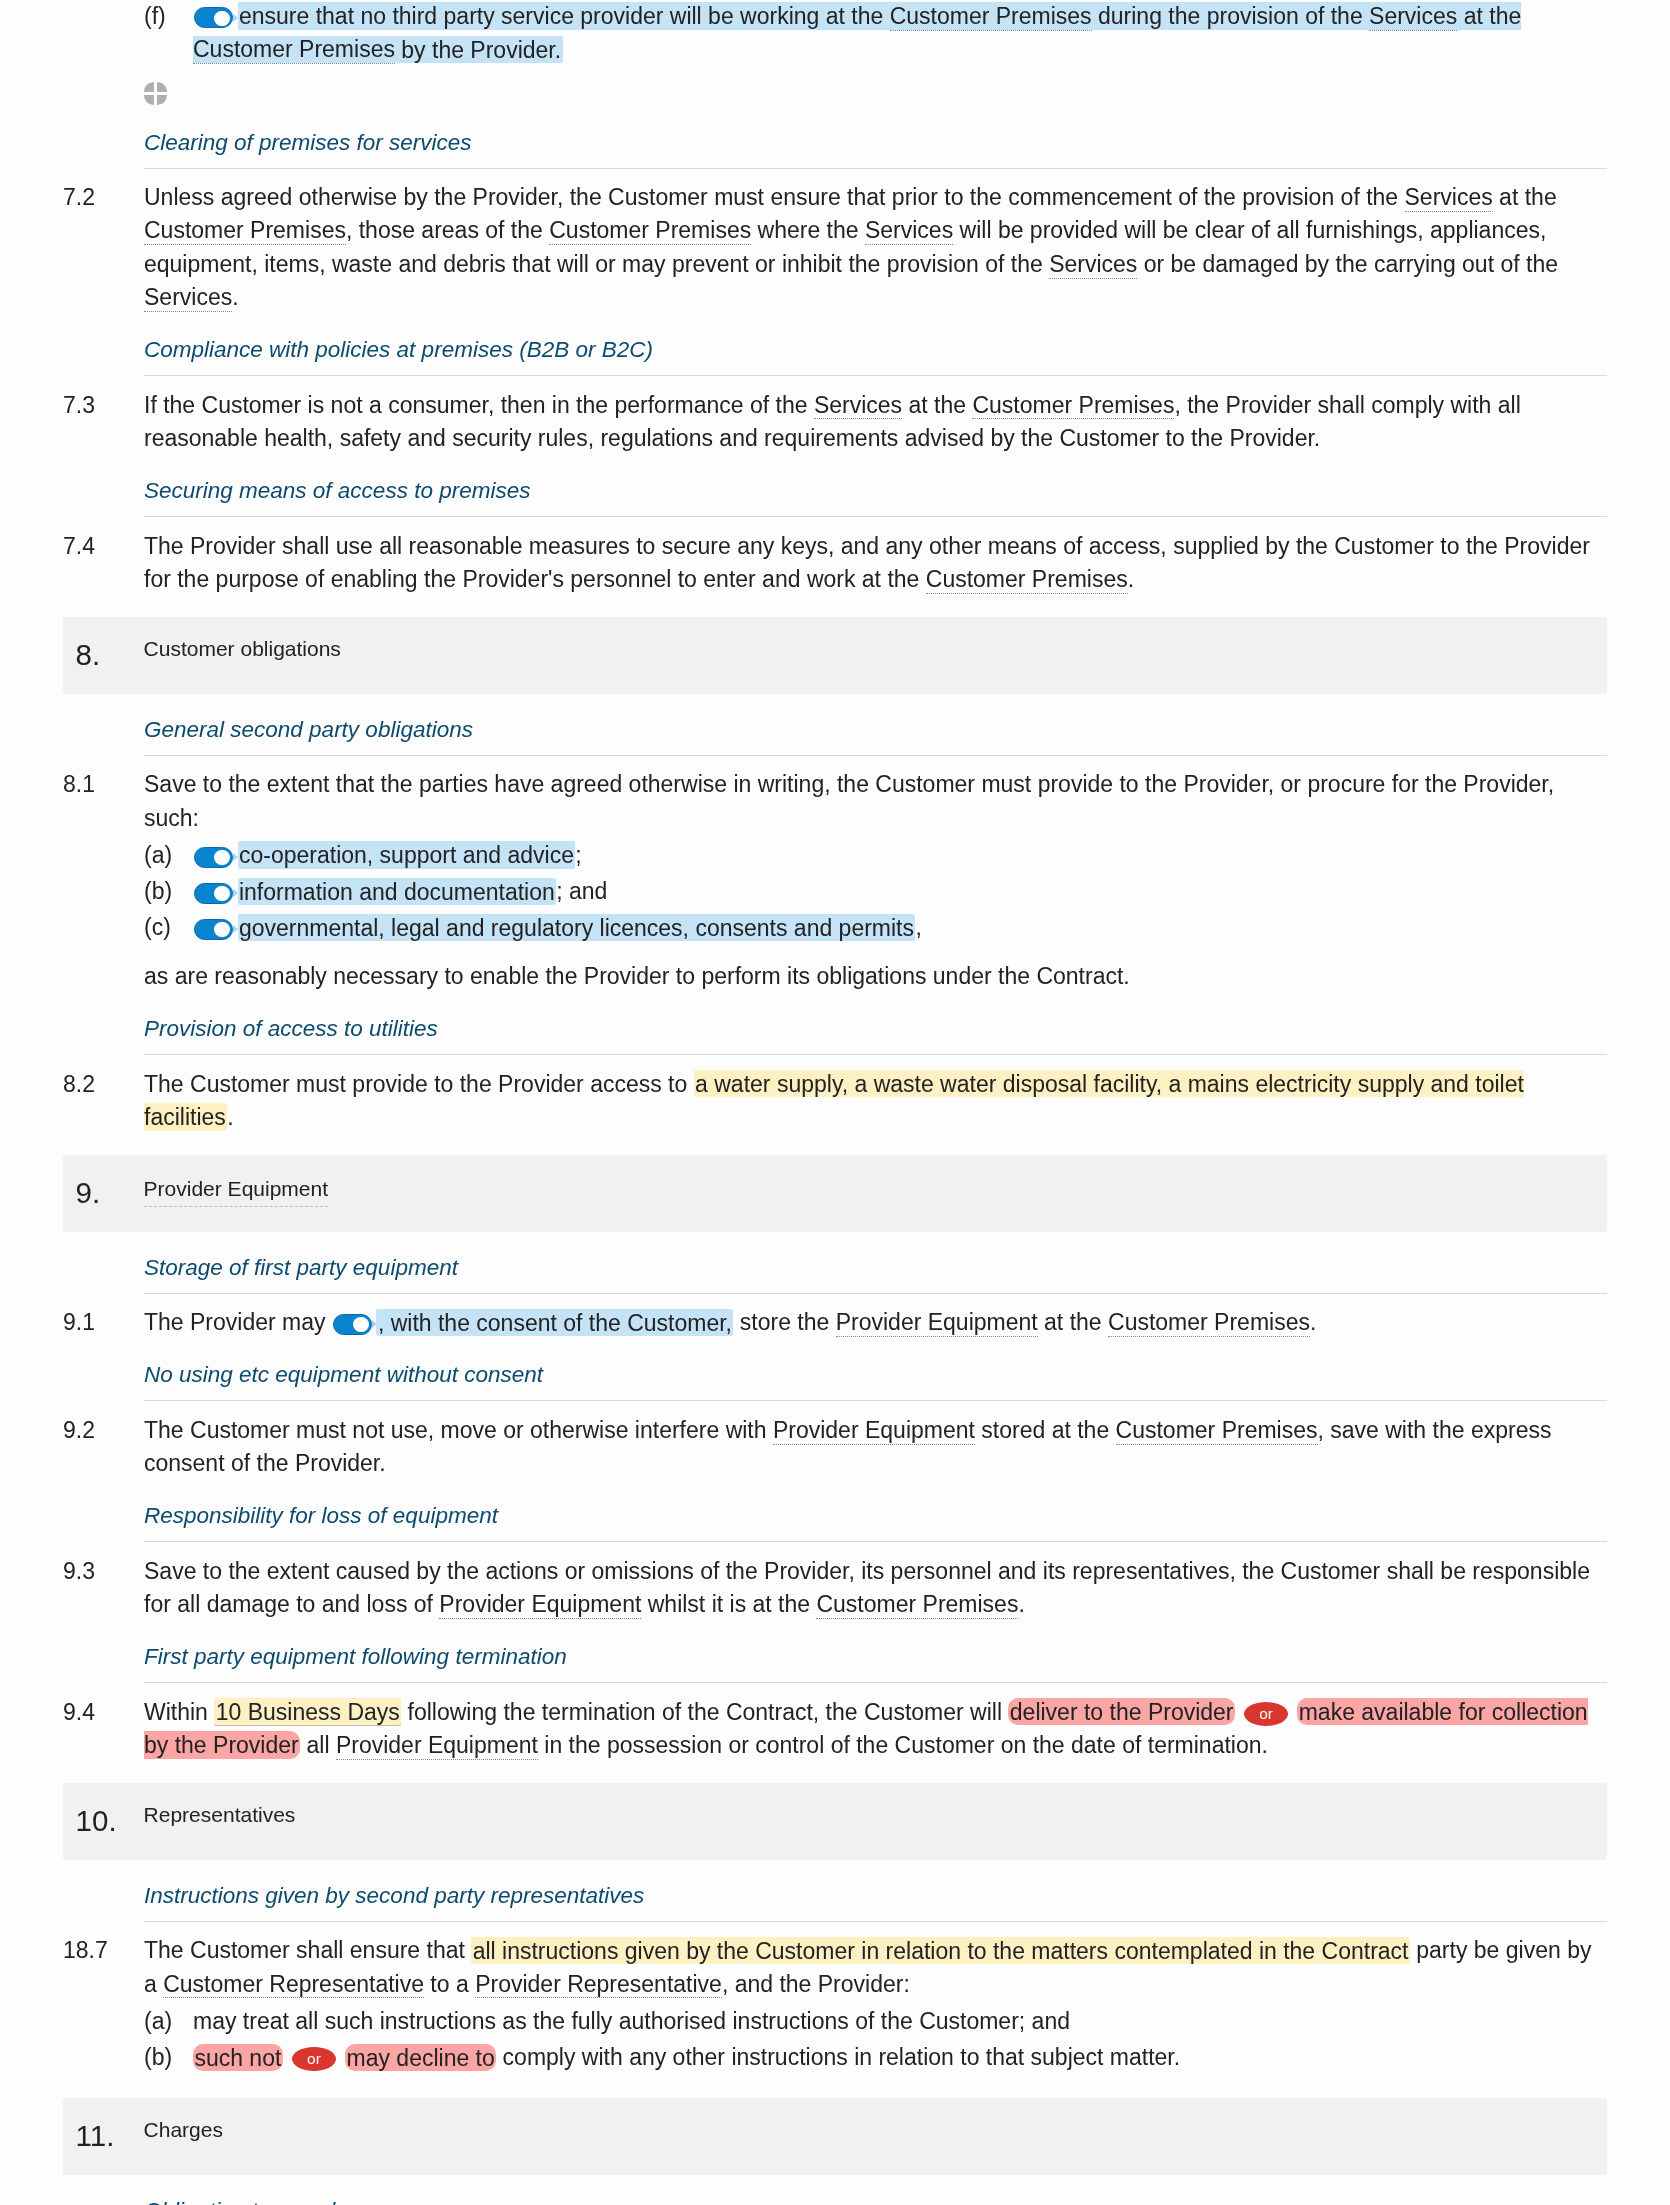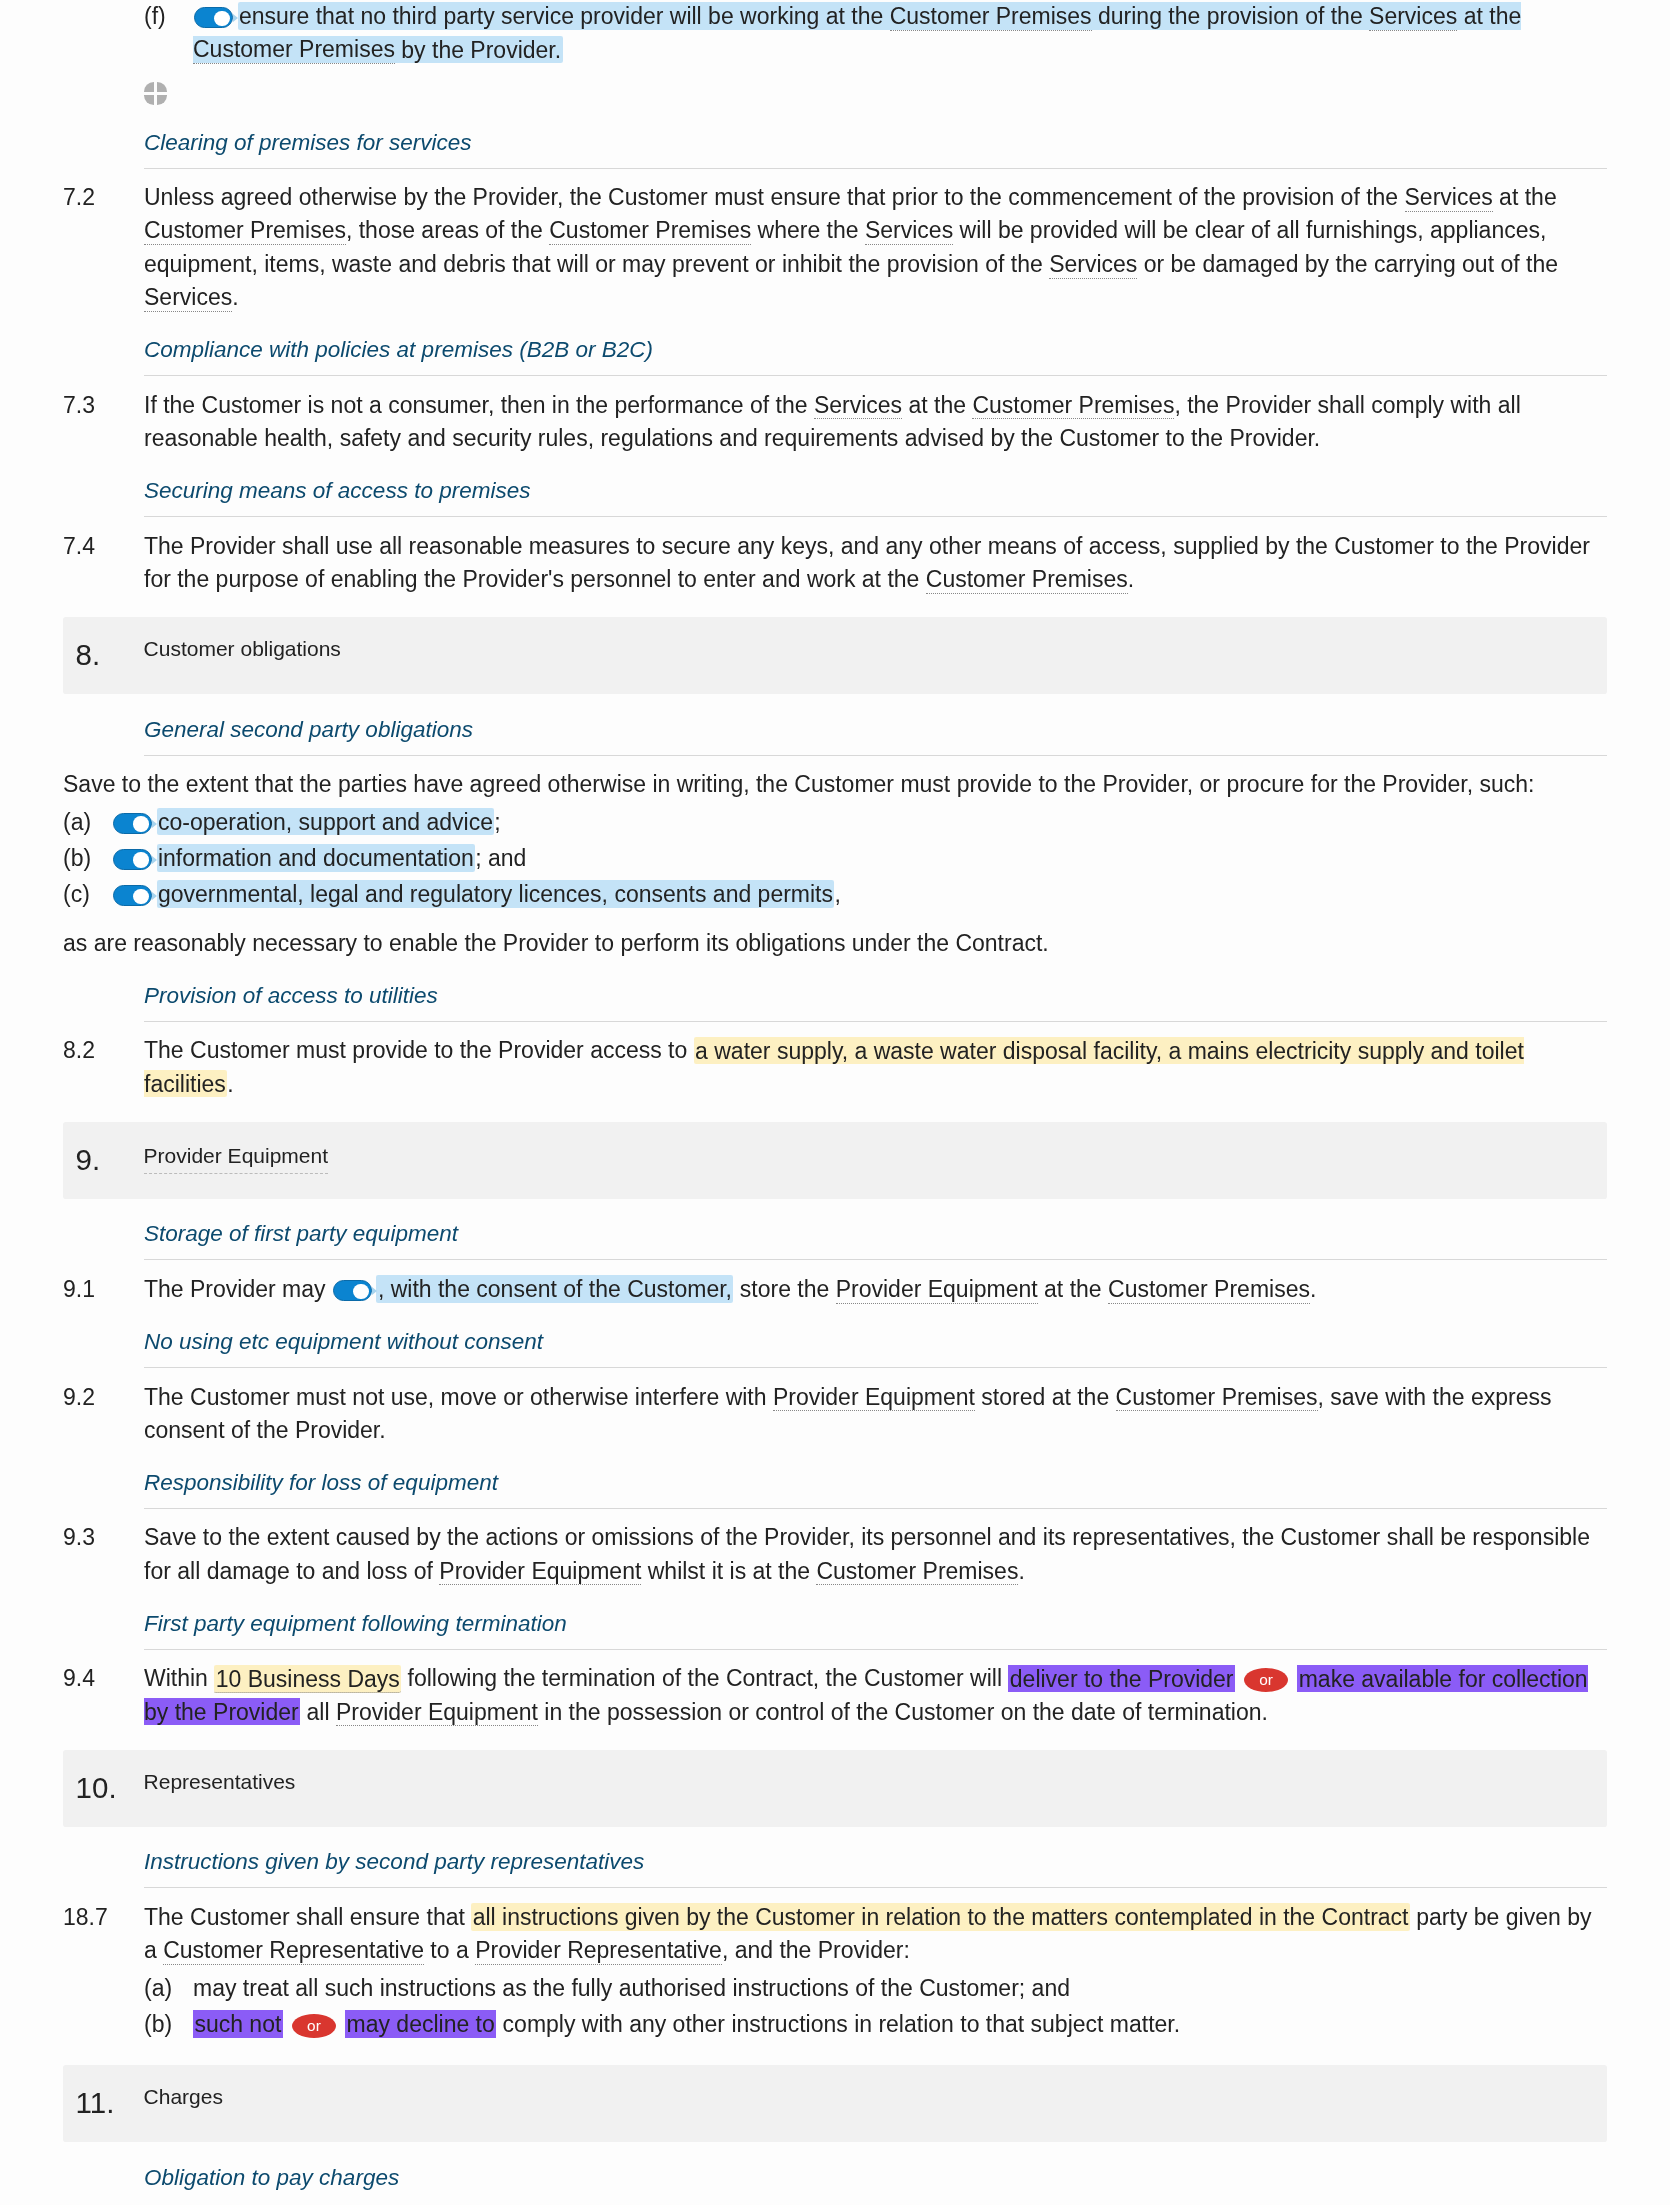--- a/index.html
+++ b/index.html
@@ -33,21 +33,21 @@
     color: #0c4a6e;
     font-style: italic;
     border-bottom: 0.7px solid #d8d8d8;
     padding: 7px 0 8.4px 0;
     margin: 0 0 12.6px 81px;
     font-size: 22.5px;
   }
   .defined-term { border-bottom: 1.4px dotted #888; padding-bottom: 0.7px; }
   .hl-blue { background: #c4e3f7; border-radius: 2.1px; padding: 0.7px 1.4px; }
   .hl-yellow { background: #fdf0c2; border-radius: 2.1px; padding: 0.7px 1.4px; }
-  .hl-pink { background: #8b5cf6; border-radius: 0; padding: 0.7px 1.4px; }
+  .hl-pink { background: #fca5a5; border-radius: 10px; padding: 0.7px 1.4px; }
   .toggle {
     display: inline-block;
     width: 39px;
     height: 21px;
     background: #0b84d0;
     border-radius: 10.5px;
     position: relative;
     vertical-align: middle;
     margin: 0 4.2px 0 1.4px;
     border: 0.7px solid #0a6aa8;
@@ -139,20 +139,21 @@
 </div>
 
 <div class="section-header">
   <div class="section-num">8.</div>
   <div class="section-title">Customer obligations</div>
 </div>
 
 <div class="note">General second party obligations</div>
 
 <div class="clause-row">
+  <div class="clause-num">8.1</div>
   <div class="clause-body">
     <div>Save to the extent that the parties have agreed otherwise in writing, the Customer must provide to the Provider, or procure for the Provider, such:</div>
     <div class="sub-list">
       <div class="sub-item">
         <div class="sub-letter">(a)</div>
         <div class="sub-text"><span class="toggle"></span><span class="hl-blue">co-operation, support and advice</span><span>;</span></div>
       </div>
       <div class="sub-item">
         <div class="sub-letter">(b)</div>
         <div class="sub-text"><span class="toggle"></span><span class="hl-blue">information and documentation</span><span>; and</span></div>

